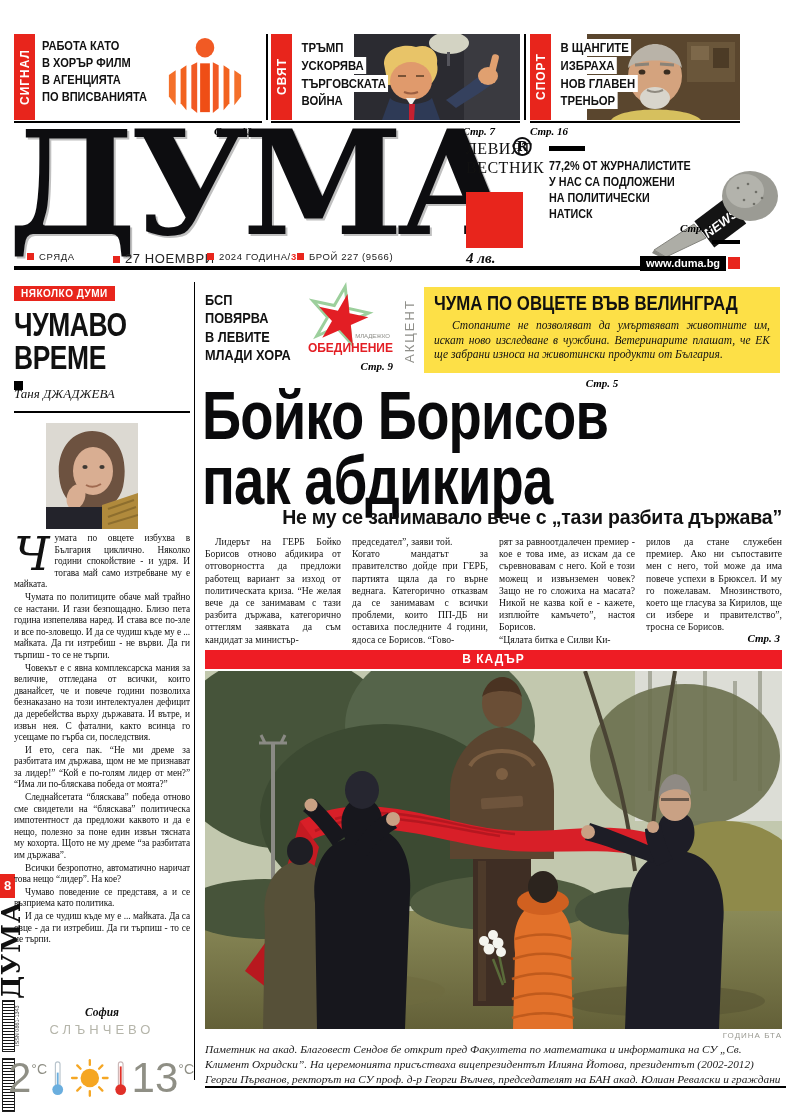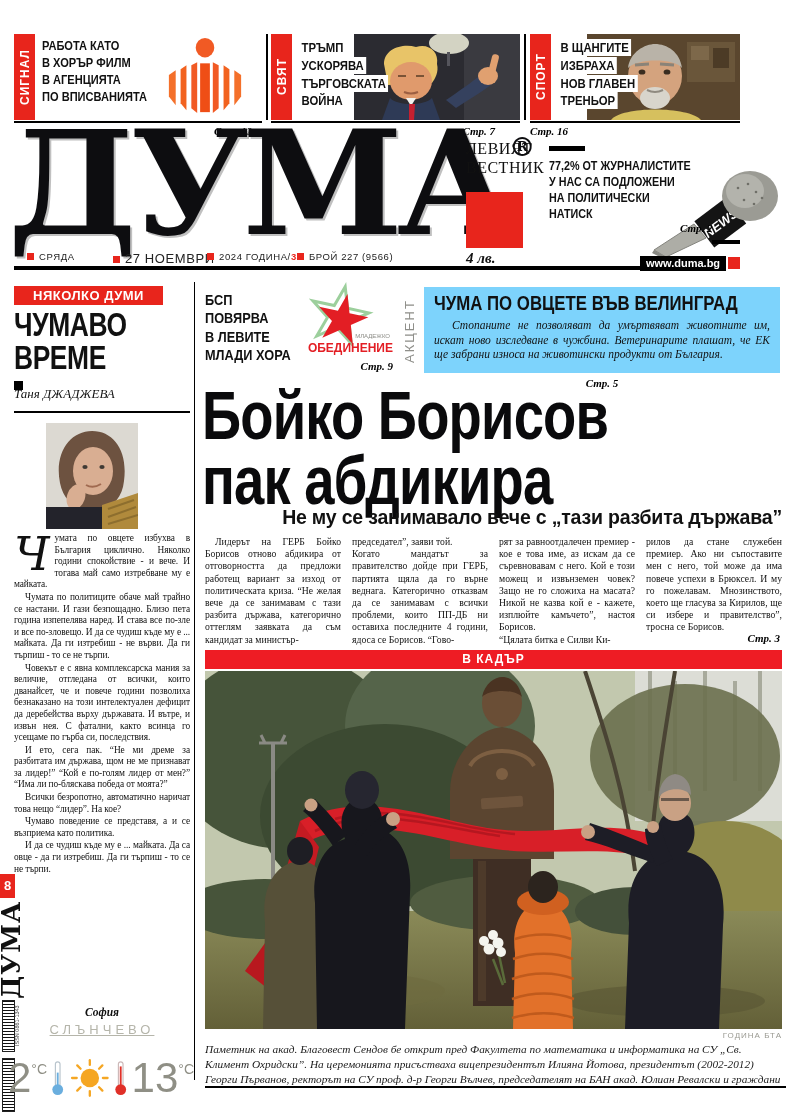--- a/index.html
+++ b/index.html
@@ -140,52 +140,53 @@
   <div class="abs" style="left:728px;top:257px;width:12px;height:12px;background:#e8251c;"></div>
 
   <div class="abs redbox" style="left:0;top:874px;width:15px;height:24px;font-size:13px;line-height:24px;text-align:center;">8</div>
   <div class="abs vlabel" style="left:-1px;top:902px;width:24px;height:95px;font-family:'DejaVu Serif',serif;font-weight:bold;font-size:26px;letter-spacing:1px;">ДУМА</div>
   <div class="abs barcode" style="left:2px;top:1000px;width:11px;height:50px;"></div>
   <div class="abs vlabel" style="left:13px;top:998px;width:8px;height:55px;font-size:5.5px;color:#444;font-family:'Liberation Sans',sans-serif;">ISSN 0861-1343</div>
   <div class="abs barcode" style="left:2px;top:1058px;width:11px;height:52px;"></div>
 
   <div class="abs" style="left:194px;top:282px;width:1px;height:798px;background:#000;"></div>
 
-  <div class="abs redbox" style="left:14px;top:286px;font-size:13px;letter-spacing:0.5px;padding:2px 19px;display:inline-block;">НЯКОЛКО ДУМИ</div>
+  <div class="abs redbox" style="left:14px;top:286px;font-size:10px;letter-spacing:0.5px;padding:2px 7px;display:inline-block;">НЯКОЛКО ДУМИ</div>
   <div class="abs cond sans prl" style="left:14px;top:309px;width:215px;font-size:33px;font-weight:bold;line-height:0.99;transform:scaleX(0.8);letter-spacing:-0.5px;">ЧУМАВО
 ВРЕМЕ</div>
   <div class="abs" style="left:14px;top:381px;width:9px;height:9px;background:#000;"></div>
   <div class="abs serif" style="left:14px;top:386px;font-size:13px;font-style:italic;">Таня ДЖАДЖЕВА</div>
   <div class="abs rule" style="left:14px;top:411px;width:176px;height:2px;"></div>
 
   <svg class="abs" style="left:46px;top:423px;" width="92" height="106" viewBox="0 0 92 106">
     <rect width="92" height="106" fill="#dcd9d2"></rect>
     <path d="M14,60 C8,30 24,8 46,8 C68,8 82,28 78,58 C76,76 66,86 46,88 C28,86 17,76 14,60 Z" fill="#6d5240"></path>
     <ellipse cx="47" cy="48" rx="20" ry="24" fill="#d9ae92"></ellipse>
     <ellipse cx="39" cy="44" rx="2.6" ry="2" fill="#3f3a34"></ellipse>
     <ellipse cx="56" cy="44" rx="2.6" ry="2" fill="#3f3a34"></ellipse>
     <path d="M40,62 Q47,66 55,61" stroke="#a06a50" stroke-width="2" fill="none"></path>
     <ellipse cx="30" cy="74" rx="9" ry="13" fill="#d9ae92" transform="rotate(18 30 74)"></ellipse>
     <rect x="0" y="84" width="92" height="22" fill="#23232b"></rect>
     <path d="M56,82 L92,70 L92,106 L56,106 Z" fill="#b08a3c"></path>
     <path d="M62,86 L88,77 M62,94 L90,84 M62,101 L92,92" stroke="#8d6e2e" stroke-width="2"></path>
   </svg>
 
   <div class="abs bodytext serif" style="left:14px;top:533px;width:176px;height:468px;overflow:hidden;font-size:9.4px;line-height:11.6px;letter-spacing:-0.1px;">
-    <p><span class="dropcap">Ч</span><span>умата по овцете избухва в България циклично. Няколко години спокойствие - и вече. И тогава май само изтребване му е майката.</span></p>
+    <p><span class="dropcap">Ч</span><span>умата по овцете избухва в България циклично. Няколко години спокойствие - и удря. И тогава май само изтребване му е майката.</span></p>
     <p>Чумата по политиците обаче май трайно се настани. И гази безпощадно. Близо пета година изпепелява наред. И става все по-зле и все по-зловещо. И да се чудиш къде му е ... майката. Да ги изтребиш - не върви. Да ги търпиш - то се не търпи.</p>
     <p>Човекът е с явна комплексарска мания за величие, отгледана от всички, които дванайсет, че и повече години позволиха безнаказано на този интелектуален дефицит да деребейства върху държавата. И вътре, и извън нея. С фатални, както всинца го усещаме по гърба си, последствия.</p>
     <p>И ето, сега пак. “Не ми дреме за разбитата им държава, щом не ме признават за лидер!” “Кой е по-голям лидер от мен?” “Има ли по-бляскава победа от моята?”</p>
+    <p>Следнайсетата “бляскава” победа отново сме свидетели на “бляскава” политическа импотентност да предложи каквото и да е нещо, полезно за поне един извън тясната му кохорта. Щото не му дреме “за разбитата им държава”.</p>
     <p>Всички безропотно, автоматично наричат това нещо “лидер”. На кое?</p>
     <p>Чумаво поведение се представя, а и се възприема като политика.</p>
     <p>И да се чудиш къде му е ... майката. Да са овце - да ги изтребиш. Да ги търпиш - то се не търпи.</p>
   </div>
 
   <div class="abs serif" style="left:14px;top:1006px;width:176px;text-align:center;font-size:11.5px;font-weight:bold;font-style:italic;">София</div>
-  <div class="abs sans" style="left:14px;top:1022px;width:176px;text-align:center;font-size:13px;color:#b5b5aa;letter-spacing:4px;text-decoration:underline;">СЛЪНЧЕВО</div>
+  <div class="abs sans" style="left:14px;top:1022px;width:176px;text-align:center;font-size:13px;color:#b5b5aa;letter-spacing:4px;">СЛЪНЧЕВО</div>
   <div class="abs" style="left:8px;top:1042px;width:186px;height:72px;display:flex;align-items:center;justify-content:center;gap:3px;">
     <div class="degnum"><span>2</span><span class="degunit">°C</span></div>
     <svg width="20" height="46" viewBox="0 0 20 46">
       <rect x="7" y="2" width="6" height="32" rx="3" fill="#fff" stroke="#b8c4cc" stroke-width="1.5"></rect>
       <rect x="8.8" y="16" width="2.4" height="18" fill="#6aaede"></rect>
       <circle cx="10" cy="38" r="7" fill="#6aaede"></circle>
     </svg>
     <svg width="54" height="54" viewBox="0 0 54 54">
       <circle cx="27" cy="27" r="12" fill="#f5a623"></circle>
       <g stroke="#f5a623" stroke-width="3" stroke-linecap="round">
@@ -213,21 +214,21 @@
 МЛАДИ ХОРА</div>
   <svg class="abs" style="left:293px;top:282px;" width="102" height="78" viewBox="0 0 102 78">
     <path d="M52.2,4.7 L41.3,23.5 L20,19 L34.6,35.2 L23.7,54.1 L43.6,45.2 L58.2,61.4 L56,39.8 L75.8,30.9 L54.5,26.3 Z" fill="none" stroke="#9ccf9c" stroke-width="3"></path>
     <path d="M54.5,12.1 L44.9,28.8 L26.1,24.8 L39,39.1 L29.3,55.7 L46.9,47.9 L59.8,62.2 L57.8,43.1 L75.4,35.2 L56.5,31.2 Z" fill="#e31e24"></path>
     <text x="97" y="56" text-anchor="end" font-size="6" fill="#8c8c86" font-family="Liberation Sans, sans-serif">МЛАДЕЖКО</text>
     <text x="100" y="70" text-anchor="end" font-size="12" font-weight="bold" fill="#e31e24" font-family="Liberation Sans, sans-serif">ОБЕДИНЕНИЕ</text>
   </svg>
   <div class="abs pageref" style="left:300px;top:360px;width:93px;text-align:right;">Стр. 9</div>
 
   <div class="abs vlabel sans" style="left:399px;top:289px;width:20px;height:84px;font-size:13px;color:#8f8f8a;letter-spacing:2px;">АКЦЕНТ</div>
-  <div class="abs" style="left:424px;top:287px;width:356px;height:86px;background:#7dd3fc;box-sizing:border-box;padding:6px 10px;">
+  <div class="abs" style="left:424px;top:287px;width:356px;height:86px;background:#fde047;box-sizing:border-box;padding:6px 10px;">
     <div class="cond sans" style="width:400px;font-size:20px;font-weight:bold;line-height:1.05;transform:scaleX(0.84);">ЧУМА ПО ОВЦЕТЕ ВЪВ ВЕЛИНГРАД</div>
     <div class="serif" style="font-size:11.5px;font-style:italic;line-height:1.28;margin-top:4px;text-indent:18px;text-align:justify;">Стопаните не позволяват да умъртвяват животните им, искат ново изследване в чужбина. Ветеринарите плашат, че ЕК ще забрани износа на животински продукти от България.</div>
   </div>
   <div class="abs pageref" style="left:424px;top:377px;width:356px;text-align:center;">Стр. 5</div>
 
   <div class="abs cond sans prl" style="left:202px;top:383px;width:700px;font-size:68px;font-weight:bold;line-height:0.96;letter-spacing:-1px;transform:scaleX(0.8);color:#0a0a0c;">Бойко Борисов
 пак абдикира</div>
   <div class="abs sans" style="left:205px;top:506px;width:577px;font-size:19.5px;font-weight:bold;letter-spacing:-0.2px;text-align:right;">Не му се занимавало вече с „тази разбита държава”</div>
 
   <div class="abs colp serif prl" style="left:205px;top:536px;width:136px;height:110px;overflow:hidden;font-size:9.7px;line-height:12.2px;text-indent:10px;">Лидерът на ГЕРБ Бойко Борисов отново абдикира от отговорността да предложи работещ вариант за изход от политическата криза. “Не желая вече да се занимавам с тази разбита държава, категорично оттеглям заявката да съм кандидат за министър-</div>

